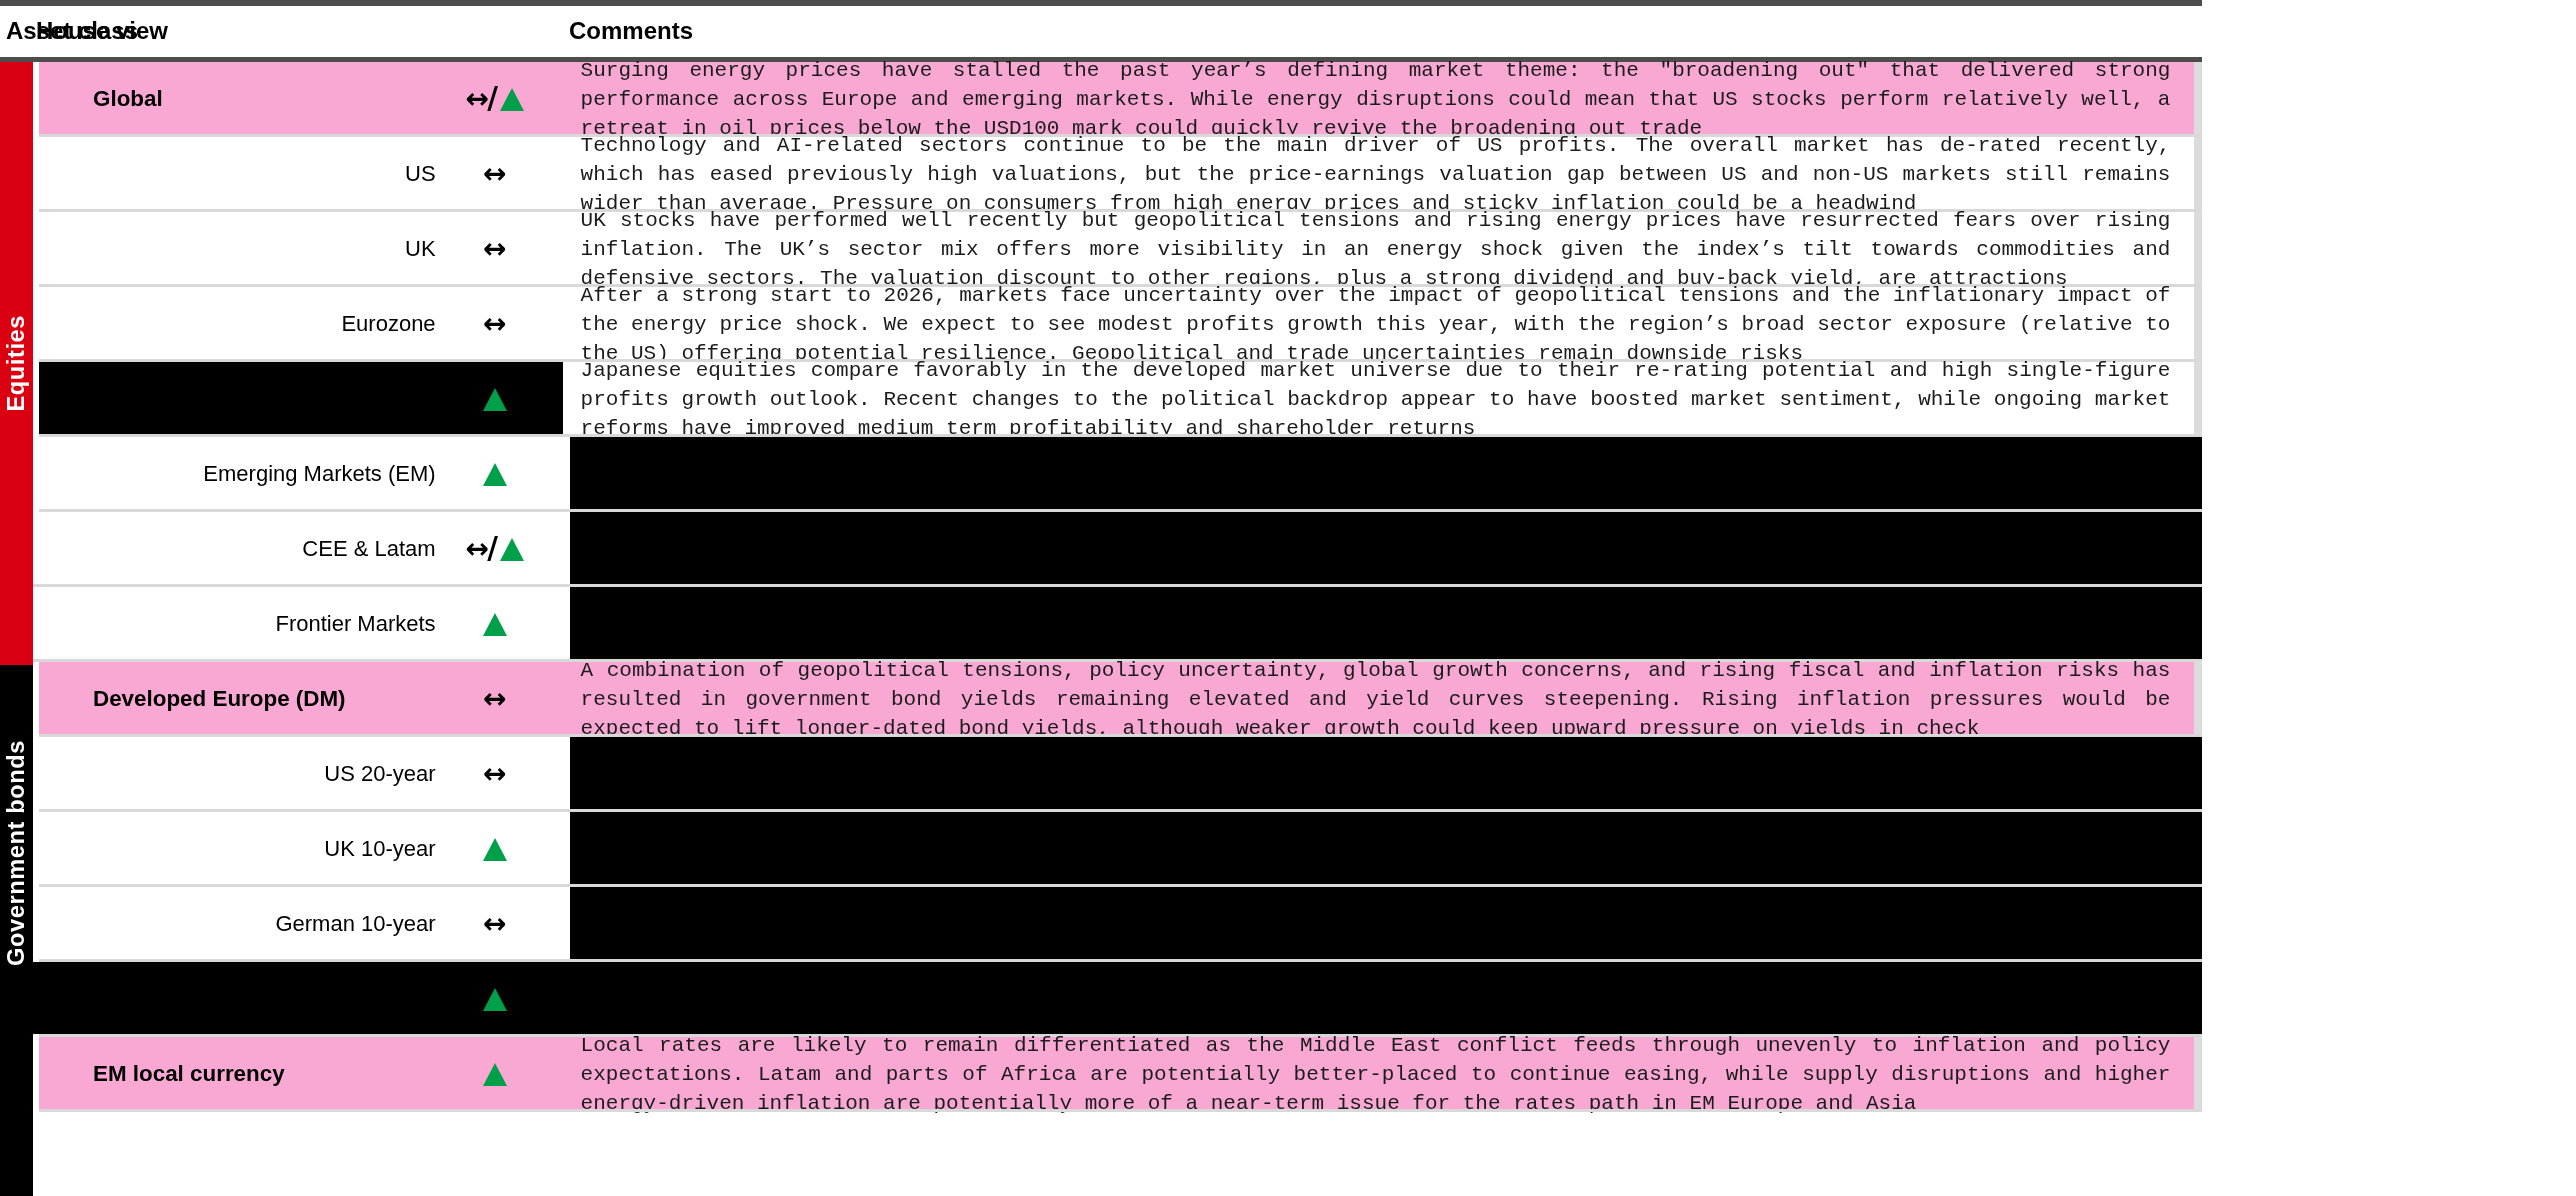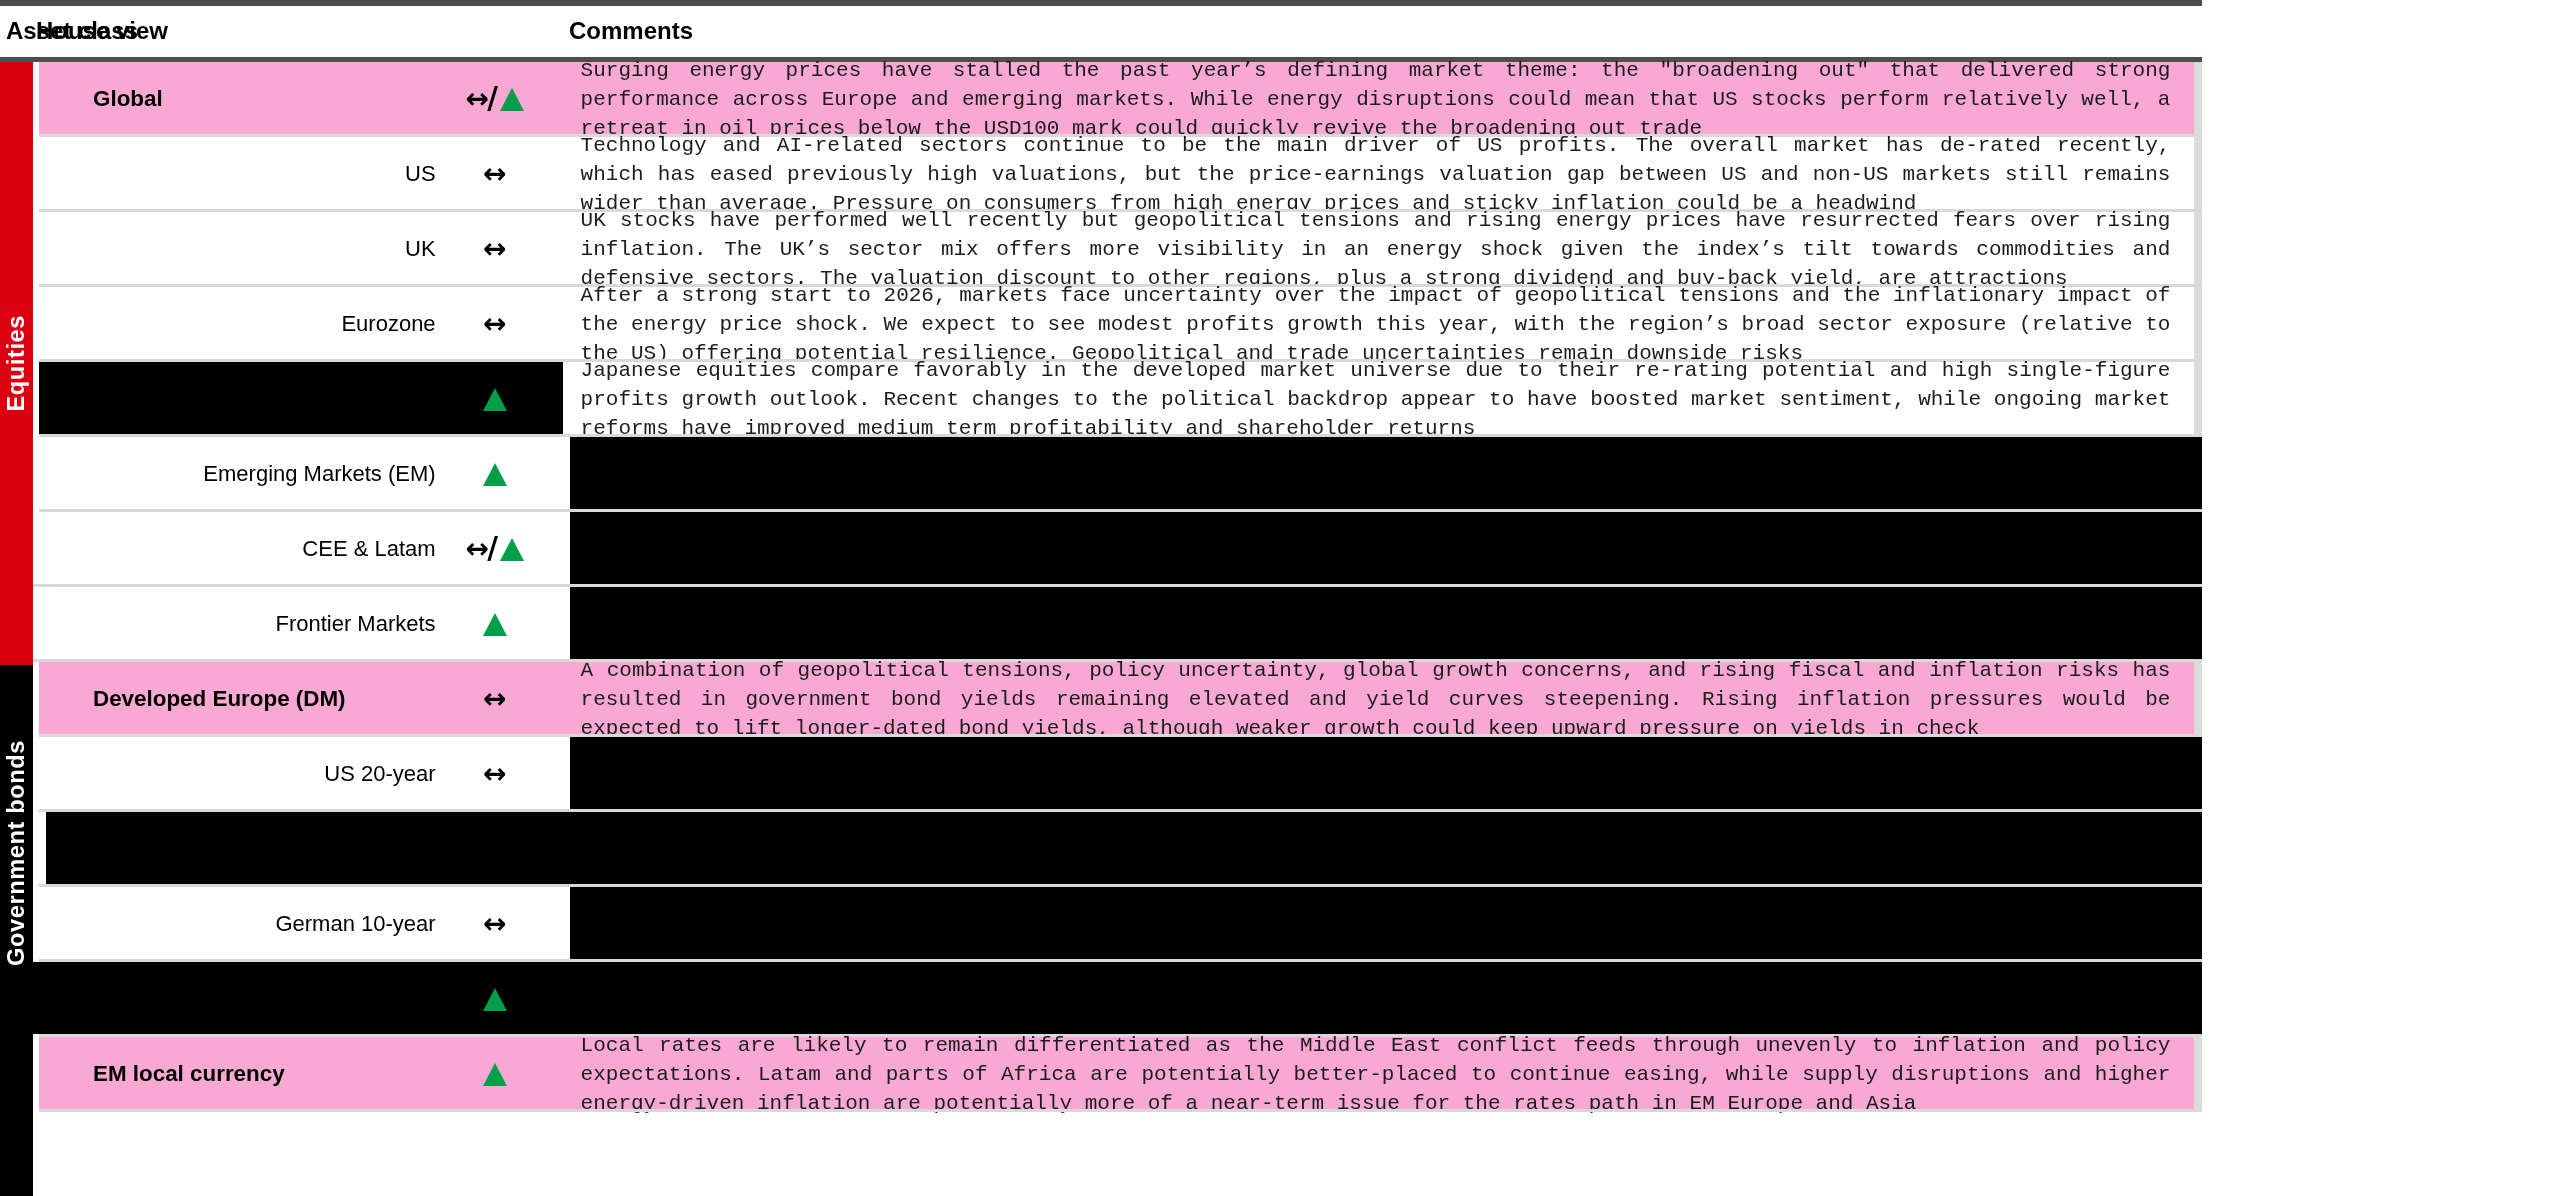--- a/index.html
+++ b/index.html
@@ -190,20 +190,26 @@
               <span class="arrow">↔</span>
             </span>
     </div>
     <div class="gut"></div>
     <div class="cell comment-cell blk">
       <div class="ctext"></div>
     </div>
   </div>
 
   <div class="row">
+    <div class="cell label-cell">
+      <span class="label">UK 10-year</span>
+      <span class="icons">
+              <span class="tri up"></span>
+            </span>
+    </div>
     <div class="gut"></div>
     <div class="cell comment-cell blk">
       <div class="ctext"></div>
     </div>
   </div>
 
   <div class="row">
     <div class="cell label-cell">
       <span class="label">German 10-year</span>
       <span class="icons">

